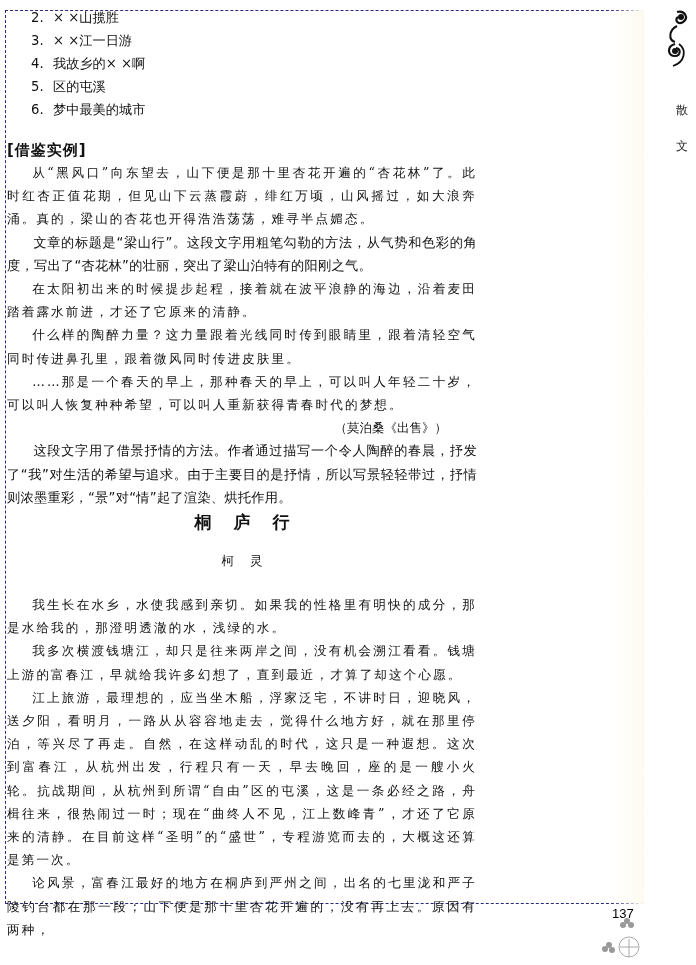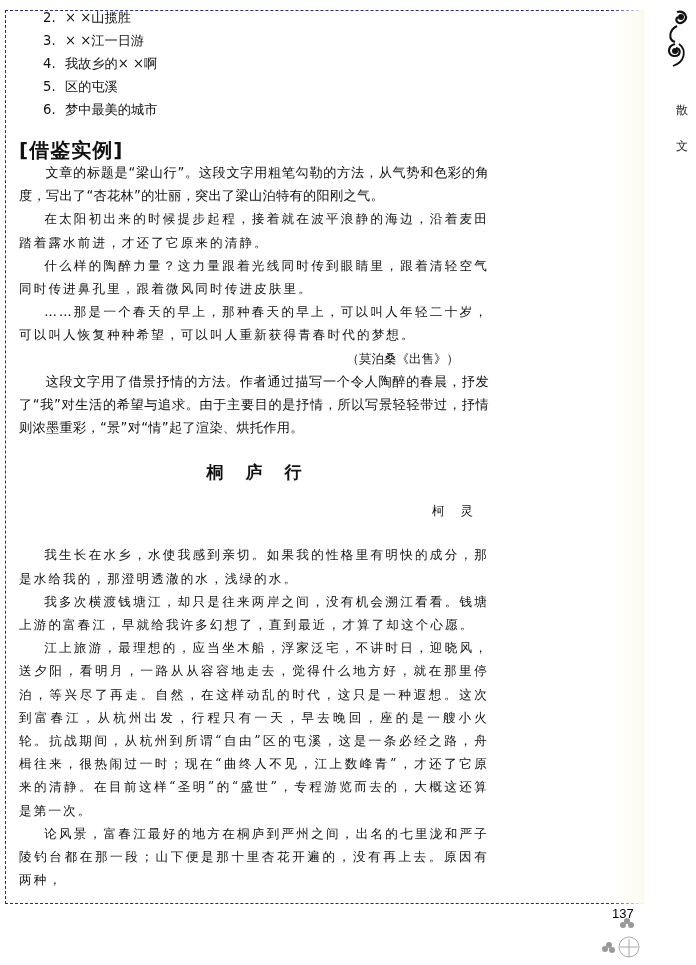--- a/index.html
+++ b/index.html
@@ -10,41 +10,41 @@
   }
   .frame {
     position: absolute; left: 5px; top: 10px; width: 639px; height: 894px;
     border: 1px dashed #2a2a80; box-sizing: border-box;
   }
   .fade {
     position: absolute; left: 610px; top: 10px; width: 34px; height: 894px;
     background: linear-gradient(to right, rgba(255,255,255,0), #fdfbf0);
   }
   .content {
-    position: absolute; left: 19px; top: 6px; width: 470px;
+    position: absolute; left: 7px; top: 6px; width: 470px;
     font-size: 13.2px; line-height: 23.2px;
   }
   .list-item { padding-left: 24px; height: 23px; }
   .list-item .num { display: inline-block; width: 22px; }
   .section-head {
-    margin-top: 18px; font-size: 20px; font-weight: bold; height: 22px; line-height: 22px;
+    margin-top: 18px; font-size: 15px; font-weight: bold; height: 22px; line-height: 22px;
     letter-spacing: 1px;
   }
   .para {
     text-indent: 2em; text-align: justify; text-align-last: left;
     margin: 0; letter-spacing: 0.3px;
   }
   .serif { font-family: "DejaVu Serif", serif; font-size: 12.6px; letter-spacing: 2.1px; }
   .cite { text-align: right; padding-right: 30px; font-size: 12.5px; padding-left: 44px; }
   .title {
     text-align: center; font-size: 17px; font-weight: bold; letter-spacing: 22px;
-    margin-top: 20px; height: 26px; line-height: 26px; padding-left: 22px;
+    margin-top: 0; height: 26px; line-height: 26px; padding-left: 22px;
   }
   .author {
-    text-align: right; font-size: 12.5px; letter-spacing: 16px;
+    text-align: center; font-size: 12.5px; letter-spacing: 16px;
     margin-top: 14px; height: 22px; padding-left: 16px;
     font-family: "DejaVu Serif", serif;
   }
   .gap { height: 22px; }
   .side-label {
     position: absolute; left: 676px; font-size: 12px; color: #222;
   }
   .ornament { position: absolute; left: 663px; top: 8px; }
   .page-num {
     position: absolute; left: 612px; top: 906px; font-size: 13px; color: #000;
@@ -60,20 +60,21 @@
 
 <div class="content">
   <div class="list-item"><span class="num">2.</span><span>× ×山揽胜</span></div>
   <div class="list-item"><span class="num">3.</span><span>× ×江一日游</span></div>
   <div class="list-item"><span class="num">4.</span><span>我故乡的× ×啊</span></div>
   <div class="list-item"><span class="num">5.</span><span>区的屯溪</span></div>
   <div class="list-item"><span class="num">6.</span><span>梦中最美的城市</span></div>
 
   <div class="section-head">[借鉴实例]</div>
 
+  <p class="para serif">从“黑风口”向东望去，山下便是那十里杏花开遍的“杏花林”了。此时红杏正值花期，但见山下云蒸霞蔚，绯红万顷，山风摇过，如大浪奔涌。真的，梁山的杏花也开得浩浩荡荡，难寻半点媚态。</p>
   <p class="para">文章的标题是“梁山行”。这段文字用粗笔勾勒的方法，从气势和色彩的角度，写出了“杏花林”的壮丽，突出了梁山泊特有的阳刚之气。</p>
   <p class="para serif">在太阳初出来的时候提步起程，接着就在波平浪静的海边，沿着麦田踏着露水前进，才还了它原来的清静。</p>
   <p class="para serif">什么样的陶醉力量？这力量跟着光线同时传到眼睛里，跟着清轻空气同时传进鼻孔里，跟着微风同时传进皮肤里。</p>
   <p class="para serif">……那是一个春天的早上，那种春天的早上，可以叫人年轻二十岁，可以叫人恢复种种希望，可以叫人重新获得青春时代的梦想。</p>
   <div class="cite">（莫泊桑《出售》）</div>
   <p class="para">这段文字用了借景抒情的方法。作者通过描写一个令人陶醉的春晨，抒发了“我”对生活的希望与追求。由于主要目的是抒情，所以写景轻轻带过，抒情则浓墨重彩，“景”对“情”起了渲染、烘托作用。</p>
 
   <div class="title">桐庐行</div>
   <div class="author">柯灵</div>
   <div class="gap"></div>

